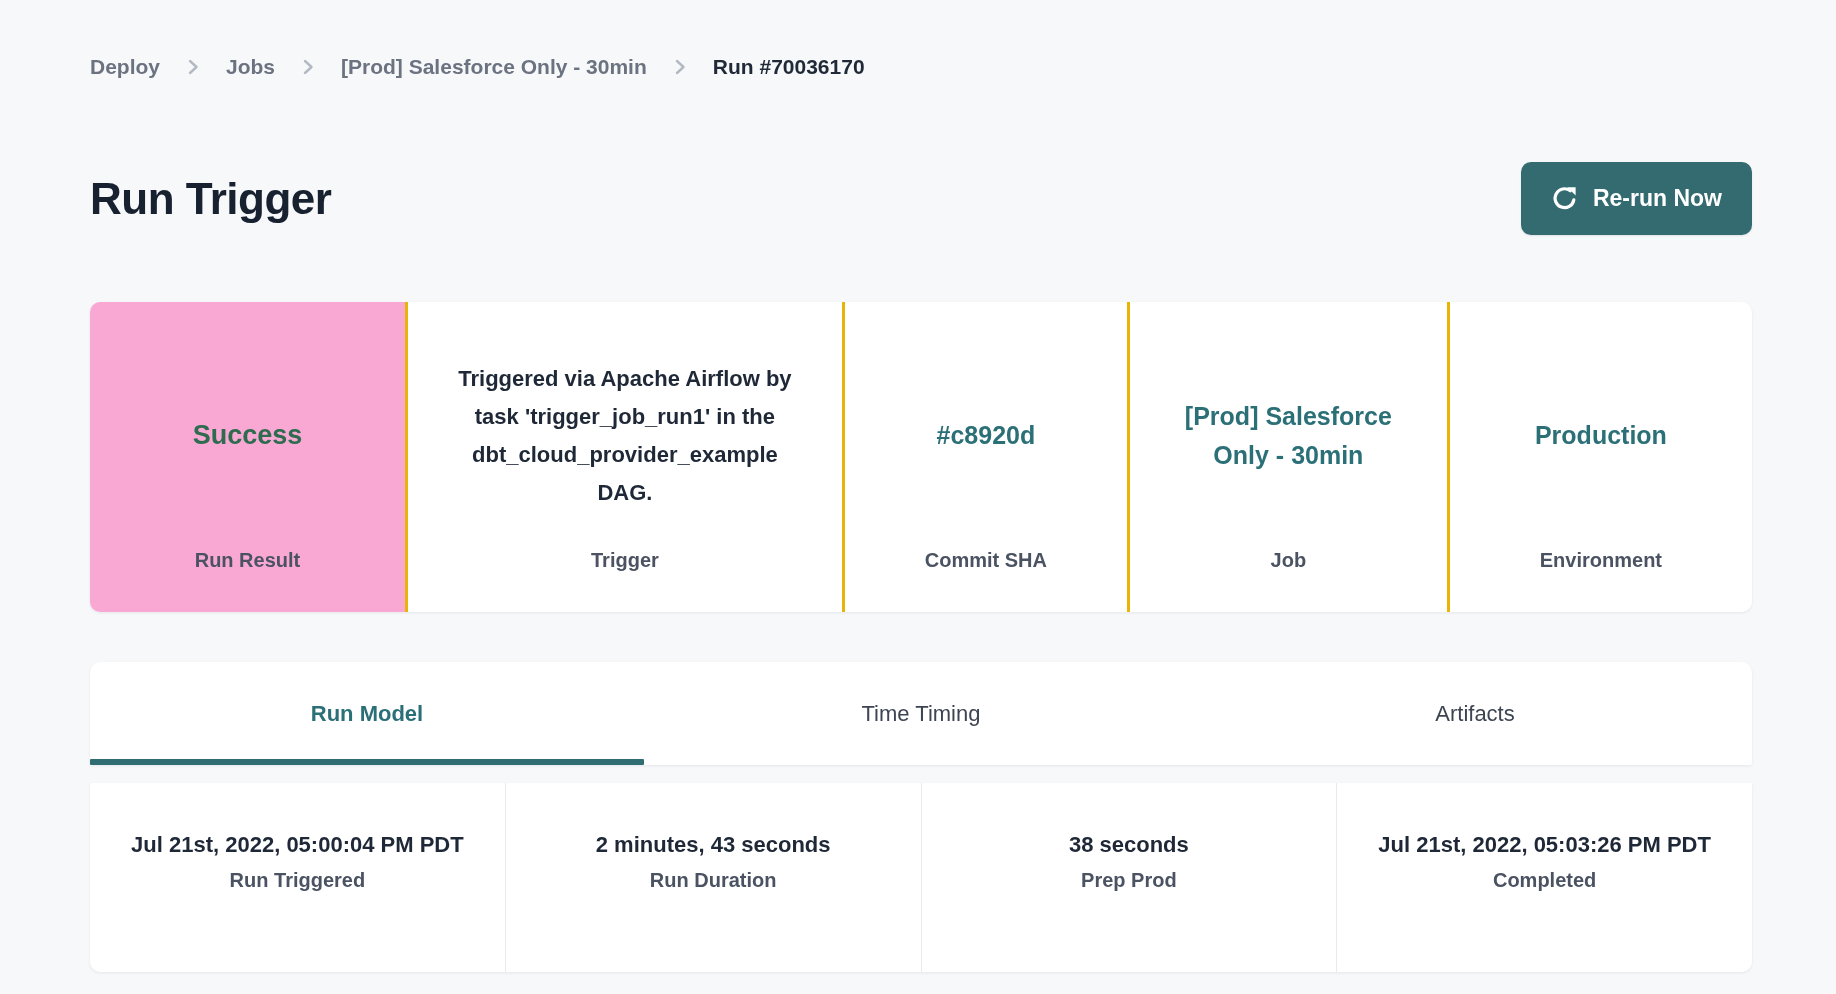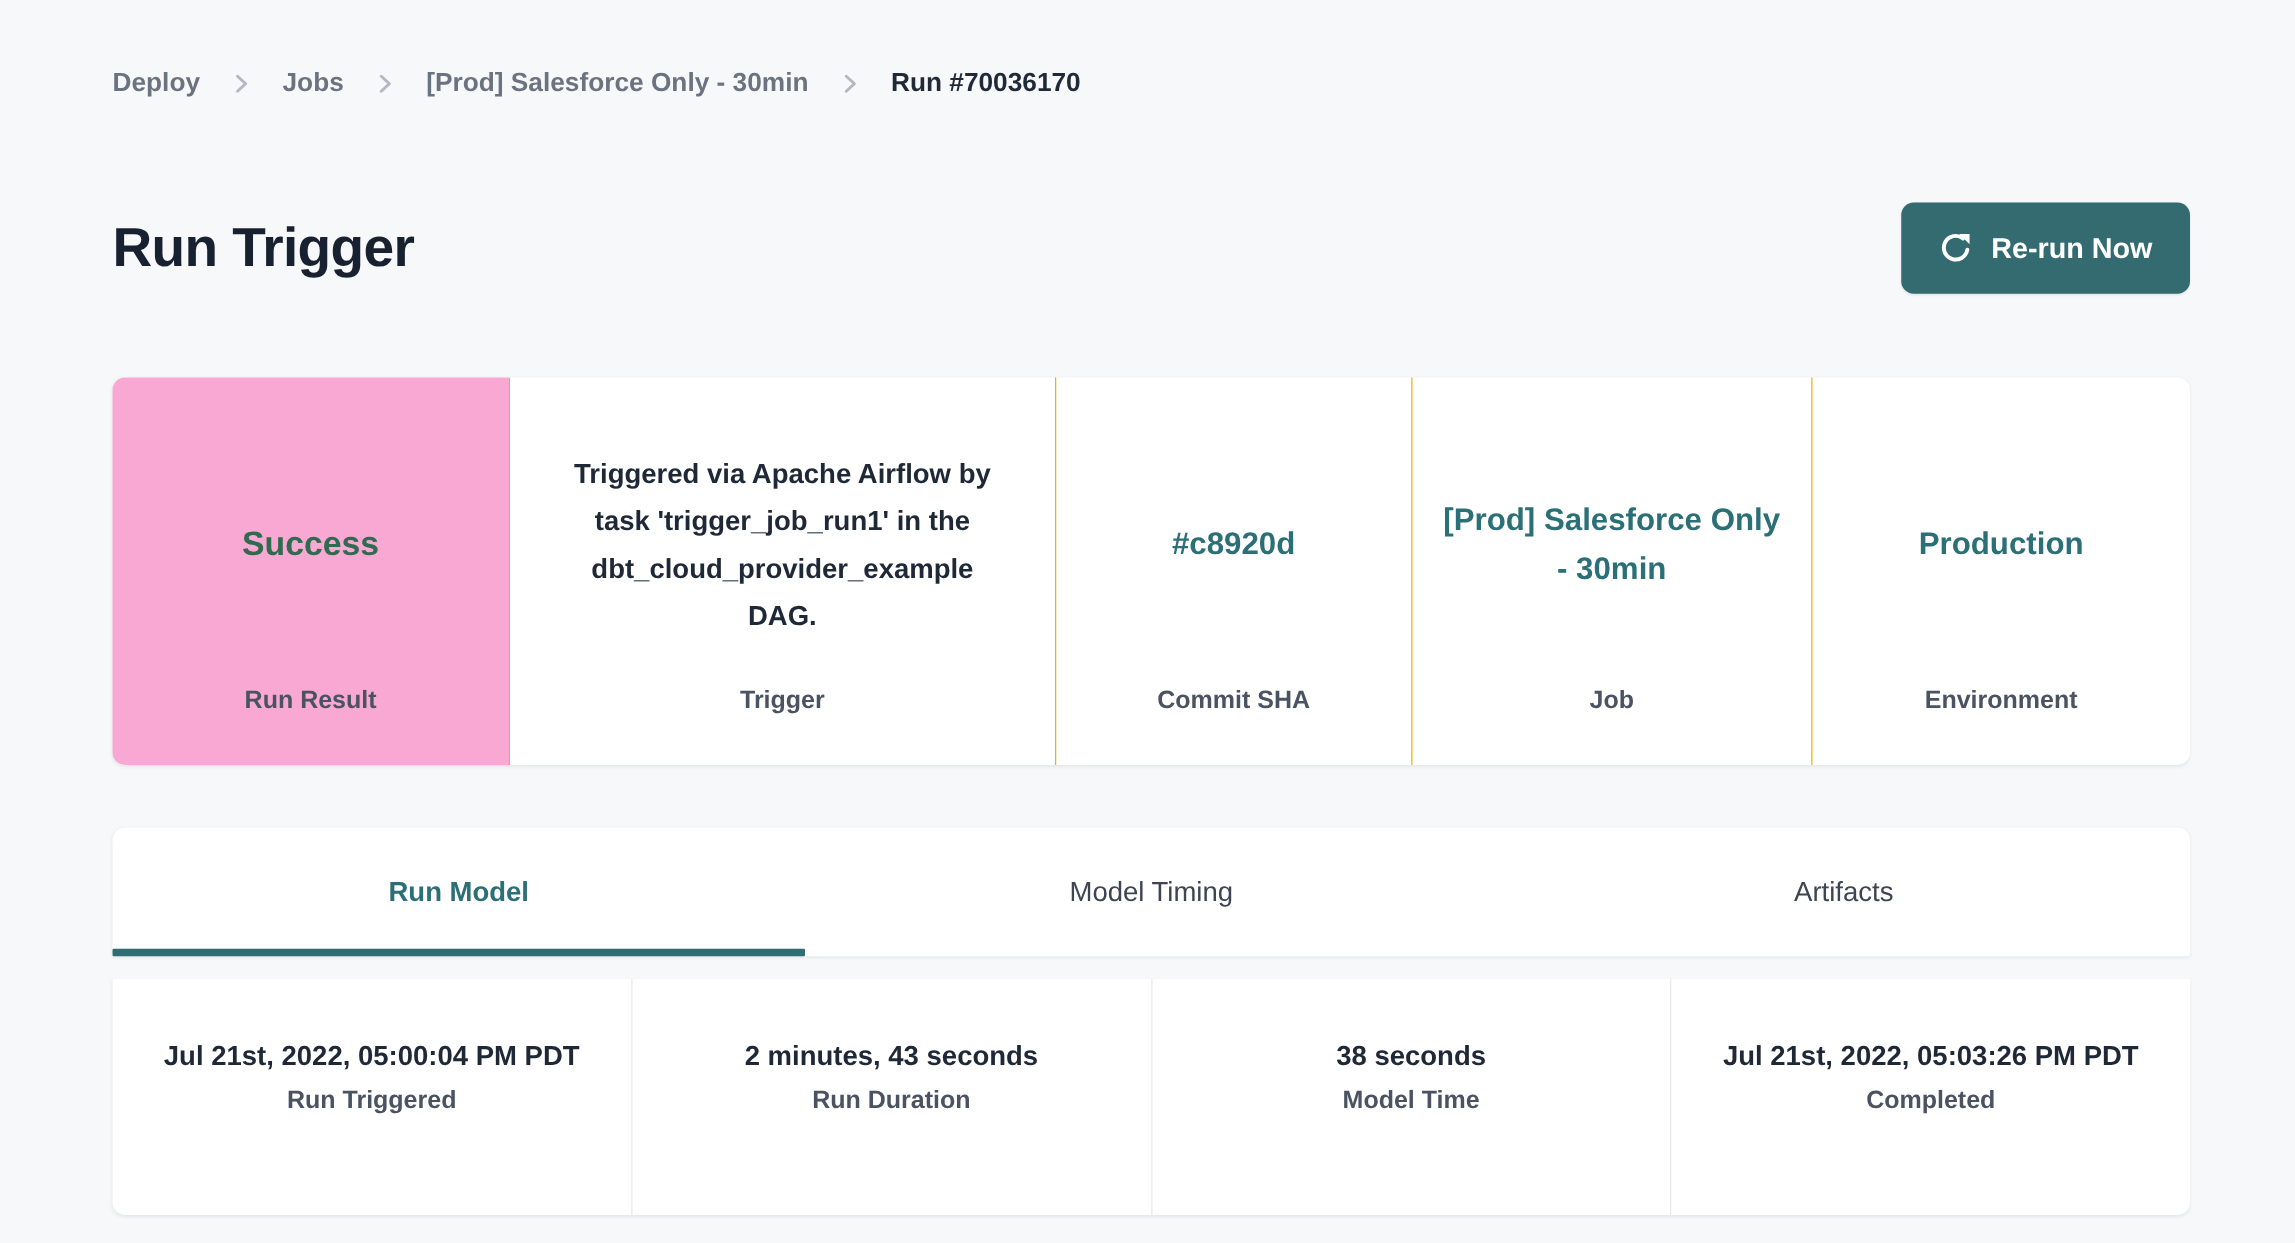--- a/index.html
+++ b/index.html
@@ -31,21 +31,21 @@
   .rerun-btn svg { width:27px; height:27px; }
 
   
   .summary-card {
     margin-top:67px; height:310px; display:flex;
     background:#ffffff; border-radius:10px;
     box-shadow:0 1px 3px rgba(16,24,40,.08);
   }
   .summary-cell {
     display:flex; flex-direction:column; align-items:center;
-    padding:30px 24px 40px 24px; border-right:1px solid #eab308;
+    padding:30px 24px 40px 24px; border-right:3px solid #eab308;
   }
   .summary-cell:last-child { border-right:none; }
   .cell-result   { flex:0 0 19.13%; background:#f9a8d4; border-radius:10px 0 0 10px; }
   .cell-trigger  { flex:0 0 26.29%; }
   .cell-commit   { flex:0 0 17.15%; }
   .cell-job      { flex:0 0 19.25%; }
   .cell-env      { flex:1; }
   .summary-value-wrap { flex:1; display:flex; align-items:center; justify-content:center; }
   .summary-value { font-size:25px; font-weight:700; text-align:center; line-height:1.55; color:#1f2837; }
   .cell-result .summary-value { color:#2e6b4f; font-size:27px; }
@@ -151,36 +151,36 @@
     <div class="summary-cell cell-env">
       <div class="summary-value-wrap">
           <div class="summary-value link">Production</div>
         </div>
       <div class="summary-label">Environment</div>
     </div>
   </div>
 
   <div class="tabs-card">
     <div class="tab active">Run Model</div>
-    <div class="tab">Model Timing</div>
+    <div class="tab">Time Timing</div>
     <div class="tab">Artifacts</div>
   </div>
 
   <div class="timing-card">
     <div class="timing-cell">
       <div class="timing-value">Jul 21st, 2022, 05:00:04 PM PDT</div>
       <div class="timing-label">Run Triggered</div>
     </div>
     <div class="timing-cell">
       <div class="timing-value">2 minutes, 43 seconds</div>
       <div class="timing-label">Run Duration</div>
     </div>
     <div class="timing-cell">
       <div class="timing-value">38 seconds</div>
-      <div class="timing-label">Model Time</div>
+      <div class="timing-label">Prep Prod</div>
     </div>
     <div class="timing-cell">
       <div class="timing-value">Jul 21st, 2022, 05:03:26 PM PDT</div>
       <div class="timing-label">Completed</div>
     </div>
   </div>
 
 </div>
 
 </body></html>

